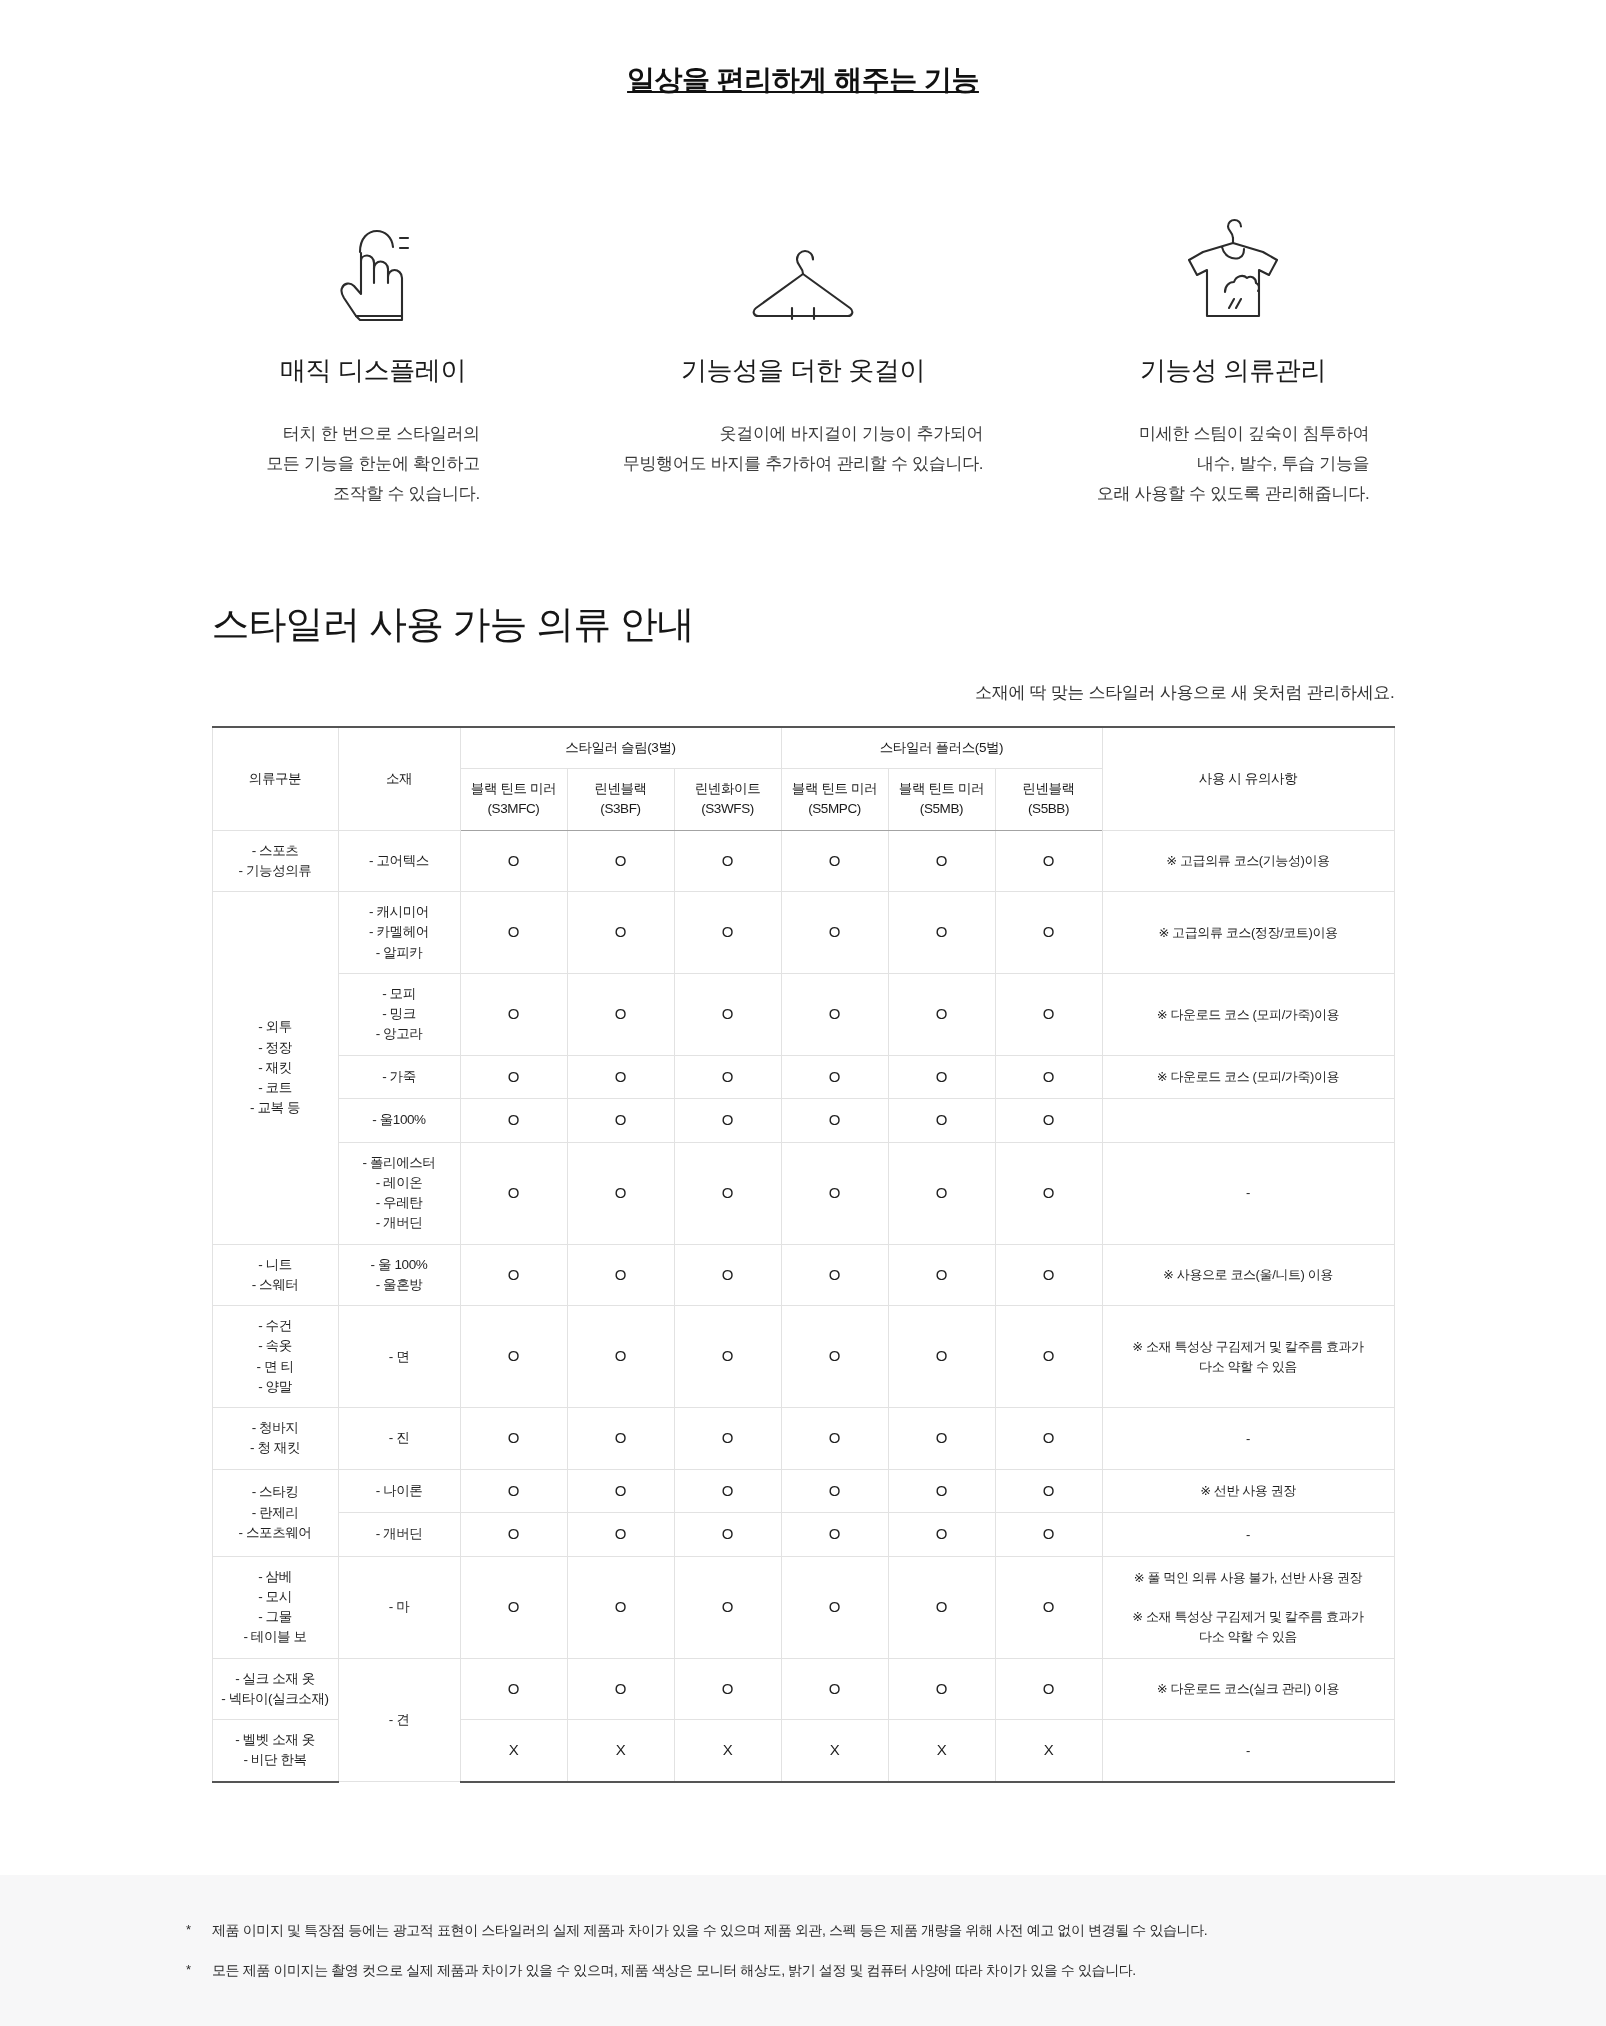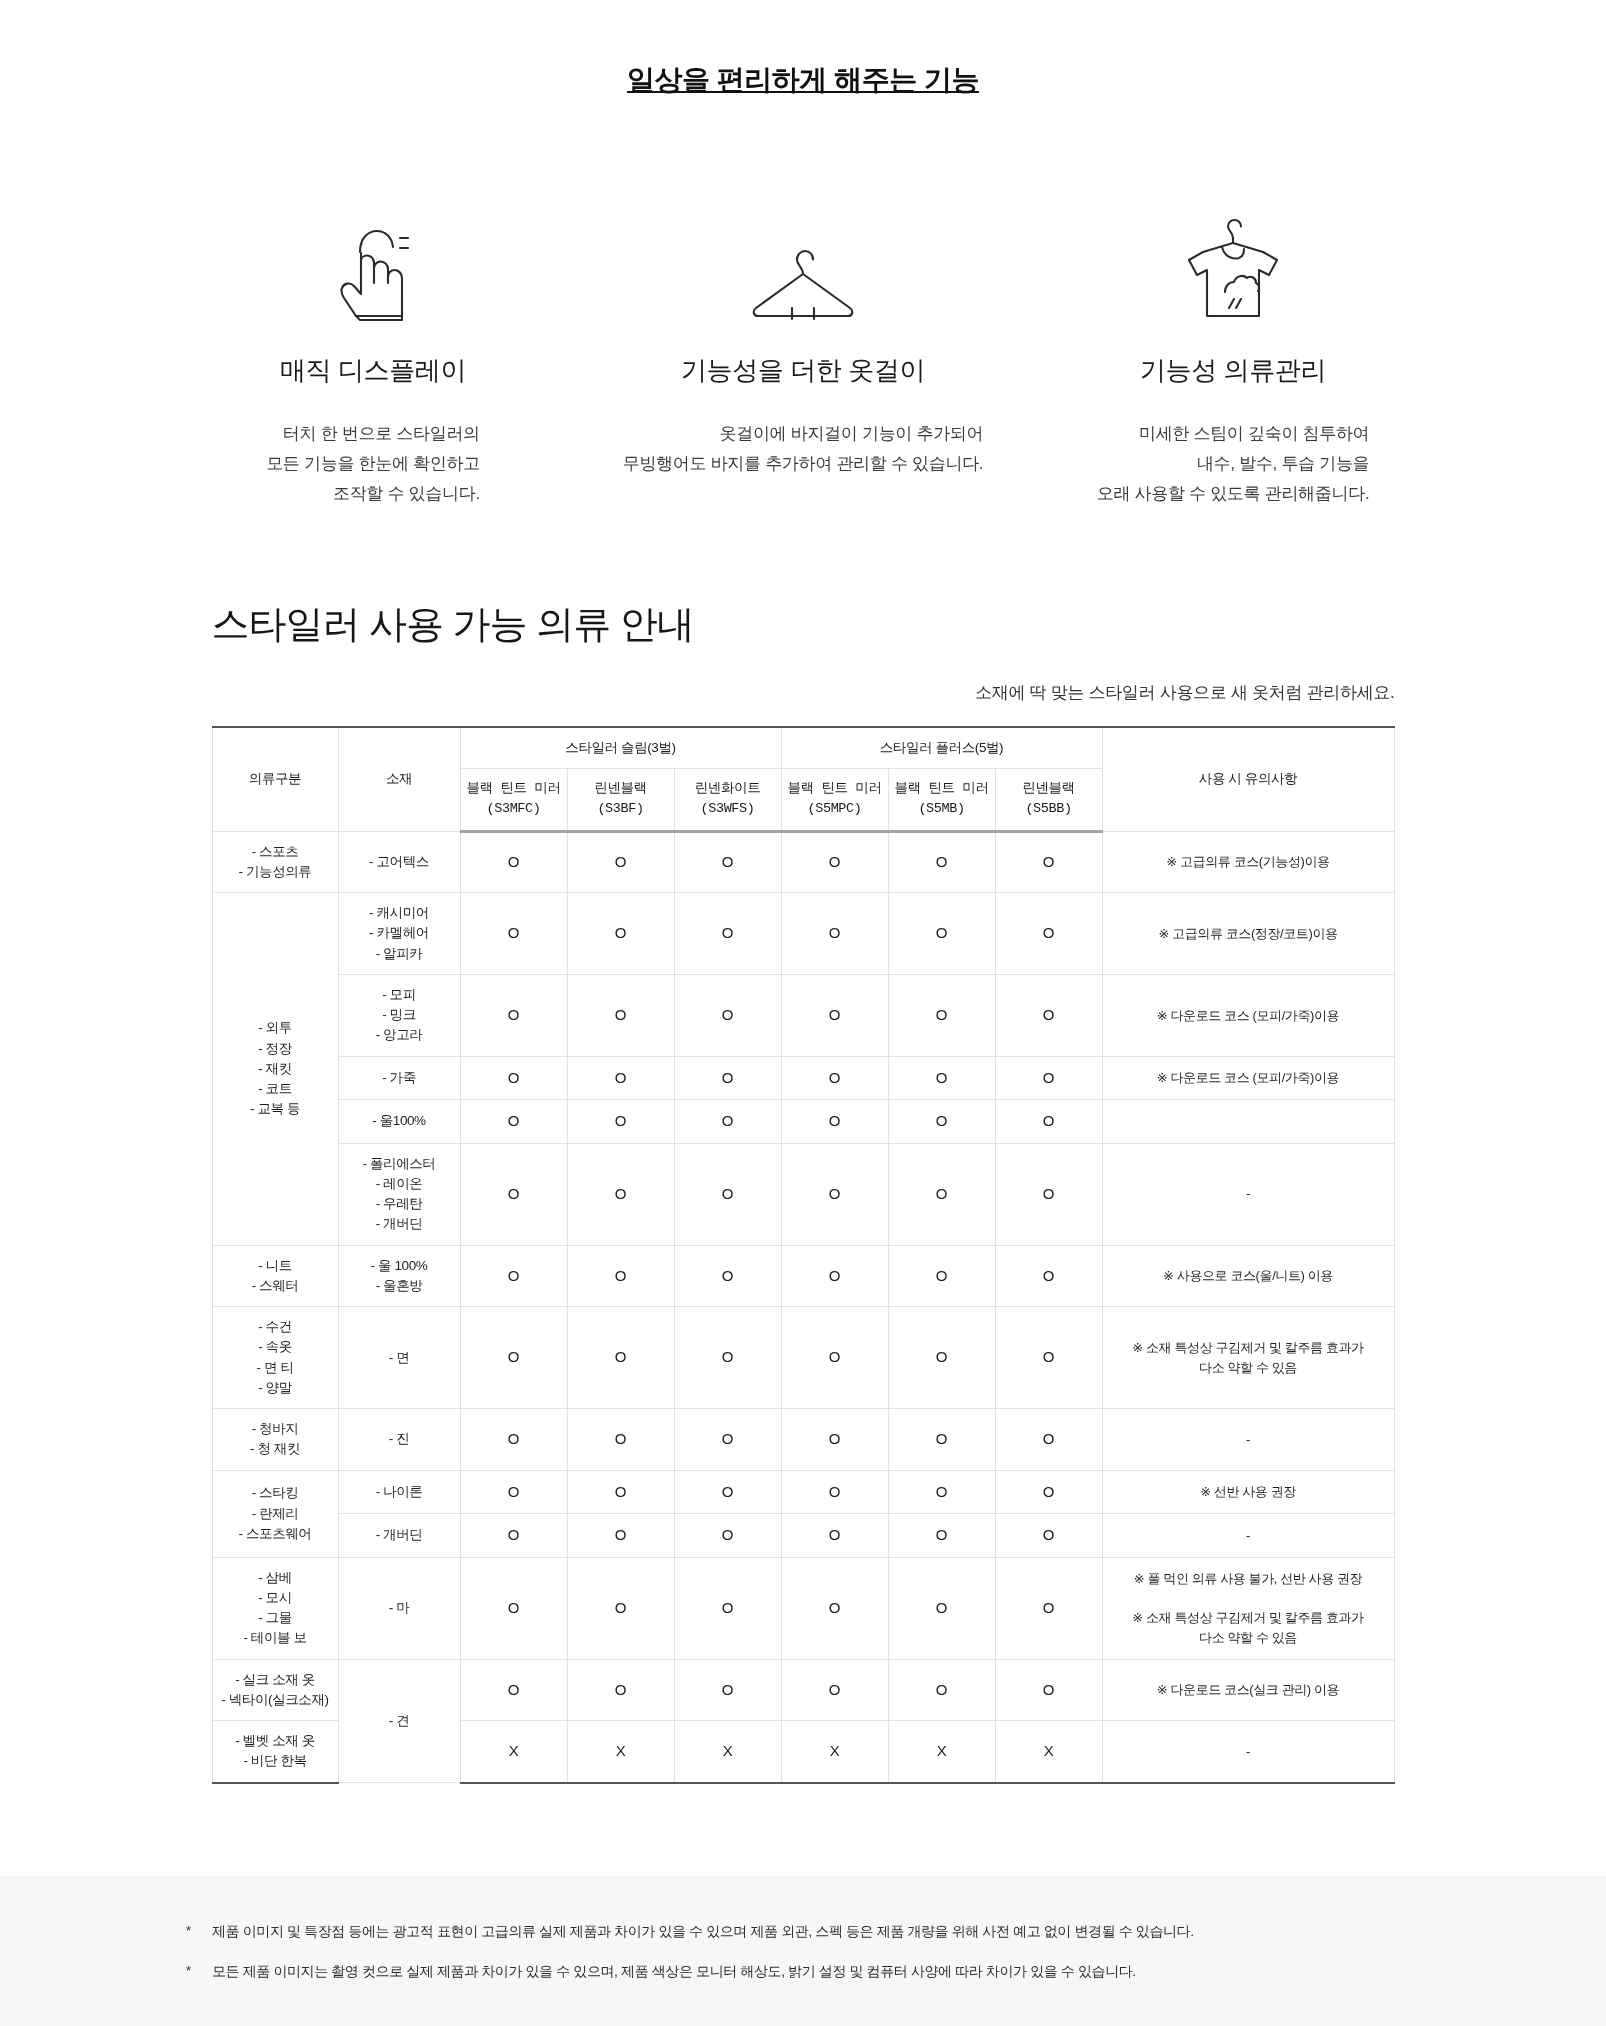--- a/index.html
+++ b/index.html
@@ -121,22 +121,21 @@
     font-weight: 400;
     color: #1a1a1a;
     text-align: center;
   }
 
   table.compat thead tr:first-child th {
     border-top: 2px solid #555555;
   }
 
   table.compat thead tr:last-child th {
-    border-bottom: 3px solid #a3a3a3;
-    font-family: Liberation Mono, monospace;
+    border-bottom: 1px solid #a3a3a3;
   }
 
   table.compat tbody tr:last-child td {
     border-bottom: 2px solid #555555;
   }
 
   .col-cat { width: 126px; }
   .col-mat { width: 122px; }
   .col-mark { width: 124px; }
   .col-note { width: 292px; }
@@ -477,21 +476,21 @@
             <td class="col-note note-cell">-</td>
           </tr>
         </tbody>
     </table>
   </section>
 
   <footer class="footer">
     <div class="footer-inner">
         <div class="footer-item">
           <span class="footer-bullet">*</span>
-          <span>제품 이미지 및 특장점 등에는 광고적 표현이 고급의류 실제 제품과 차이가 있을 수 있으며 제품 외관, 스펙 등은 제품 개량을 위해 사전 예고 없이 변경될 수 있습니다.</span>
+          <span>제품 이미지 및 특장점 등에는 광고적 표현이 스타일러의 실제 제품과 차이가 있을 수 있으며 제품 외관, 스펙 등은 제품 개량을 위해 사전 예고 없이 변경될 수 있습니다.</span>
         </div>
         <div class="footer-item">
           <span class="footer-bullet">*</span>
           <span>모든 제품 이미지는 촬영 컷으로 실제 제품과 차이가 있을 수 있으며, 제품 색상은 모니터 해상도, 밝기 설정 및 컴퓨터 사양에 따라 차이가 있을 수 있습니다.</span>
         </div>
       </div>
   </footer>
 
 </div>
 

